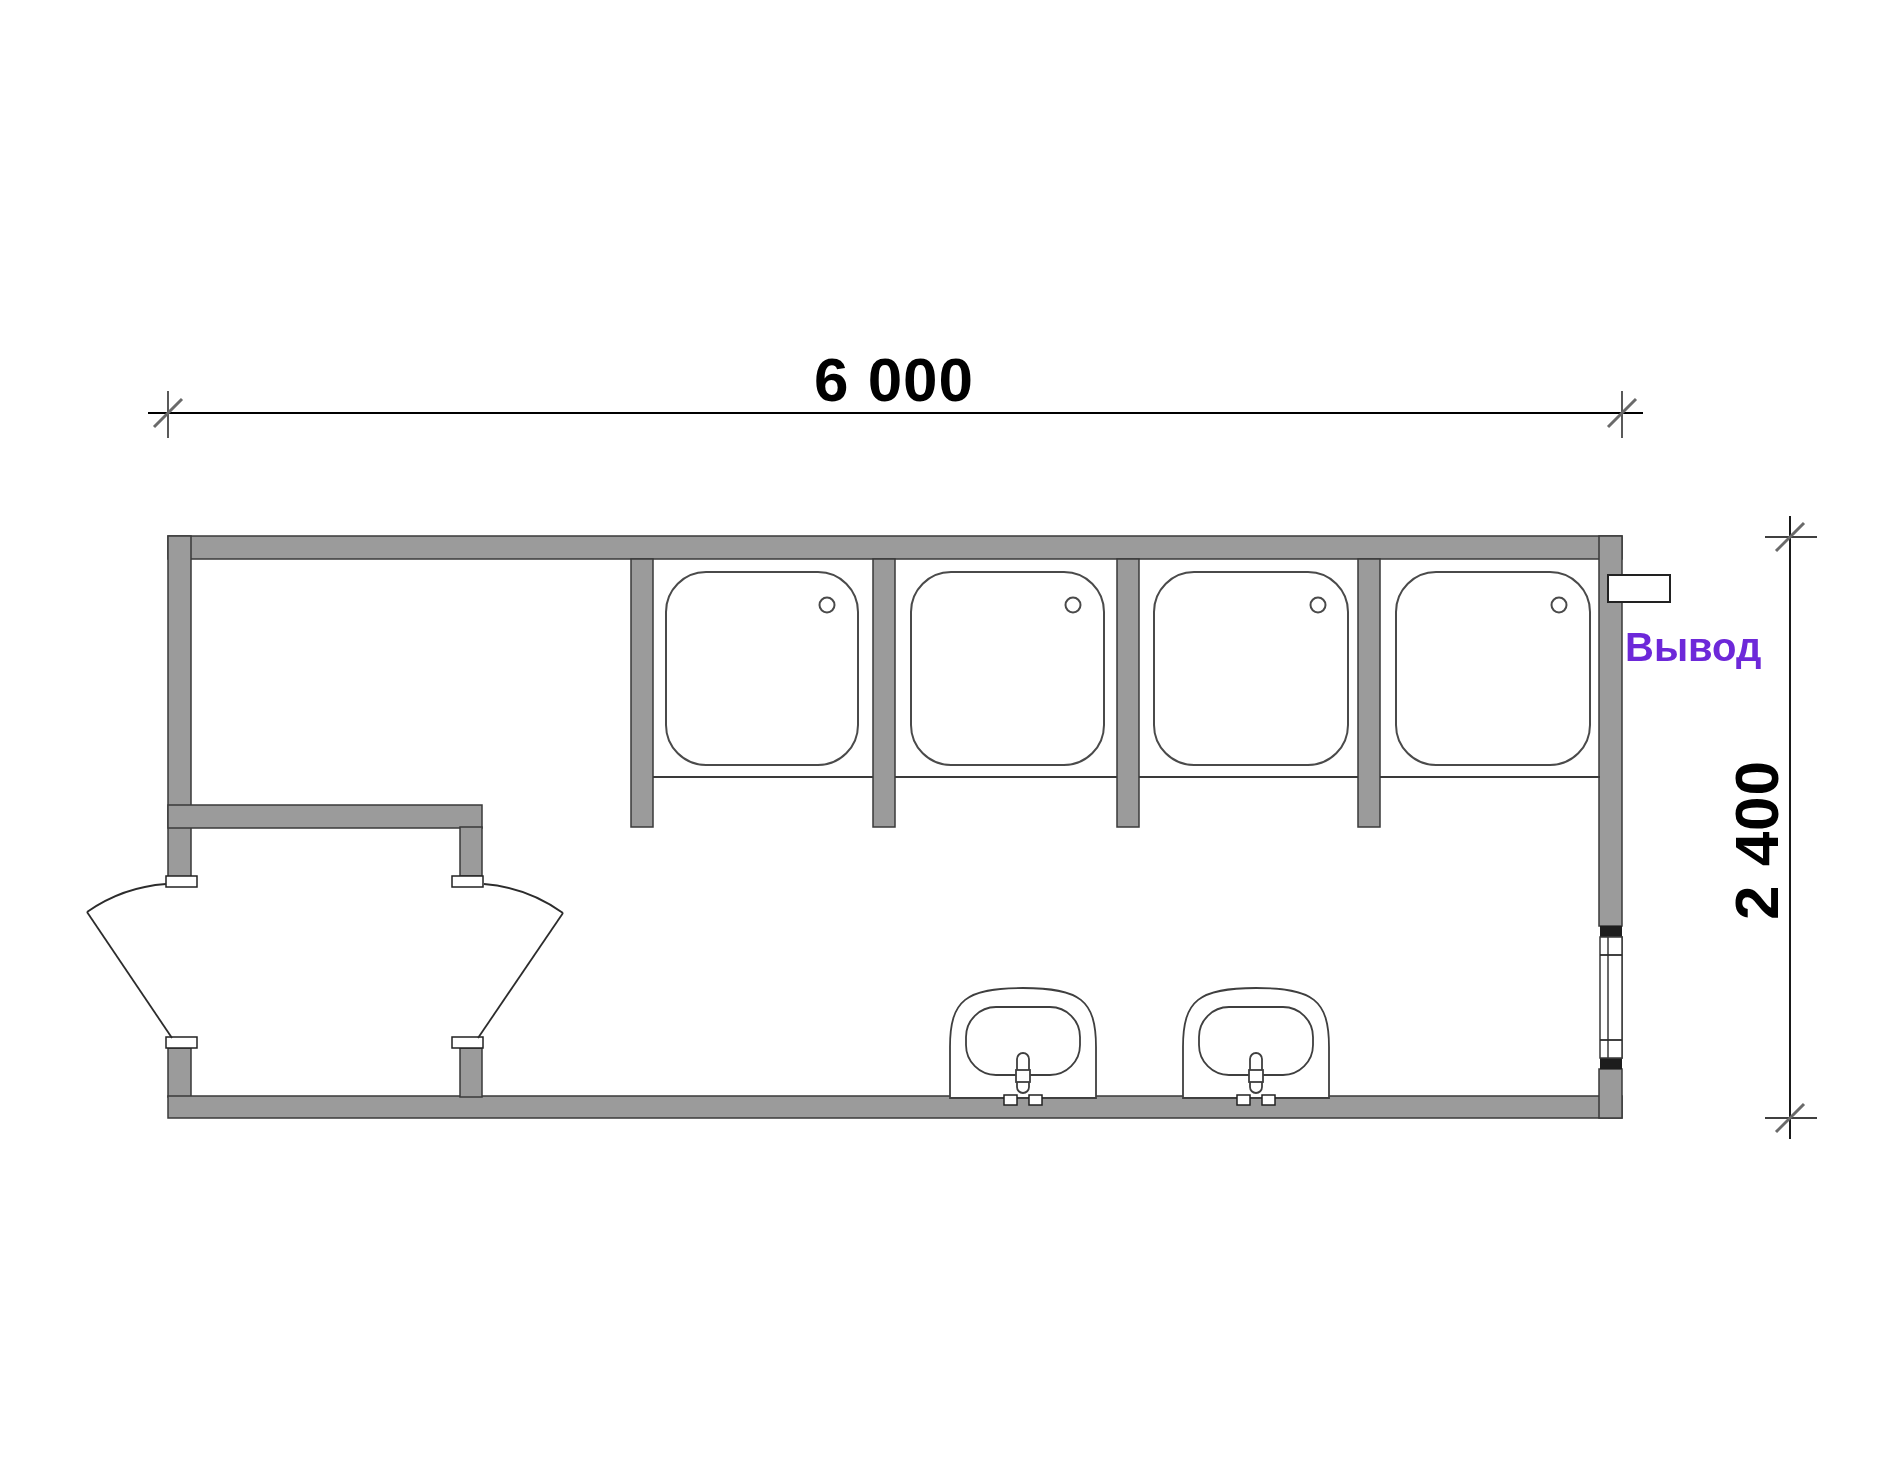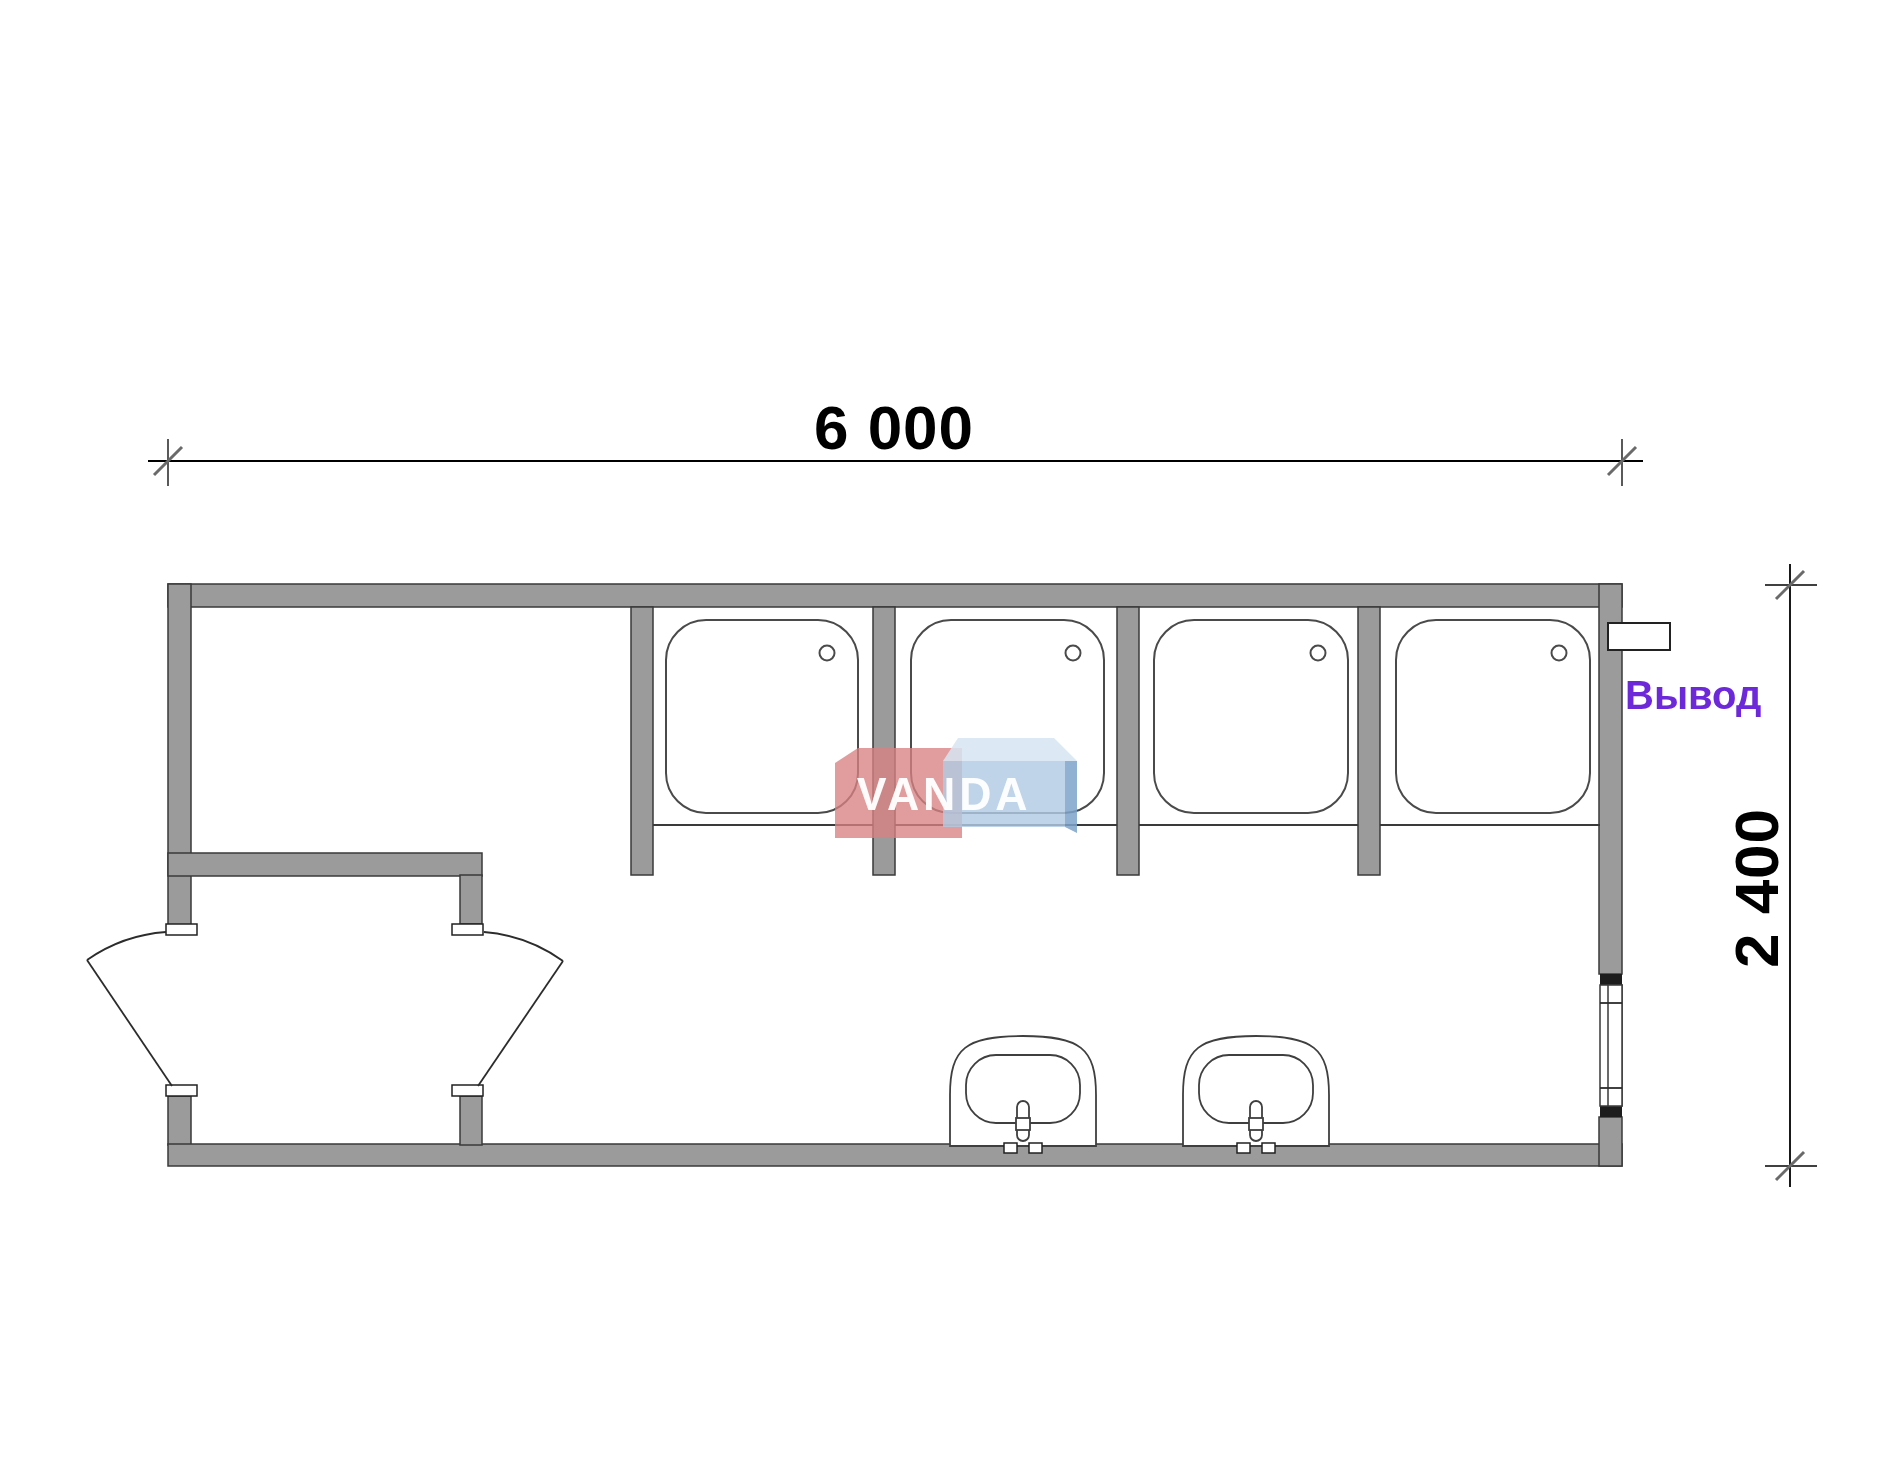--- a/index.html
+++ b/index.html
@@ -2,21 +2,21 @@
 <html style="--wall-fill: #9b9b9b; --wall-edge: #3a3a3a; --line: #2c2c2c; --dim-line: #000000; --tick: #6a6a6a; --bg: #ffffff; --wm-red: #d88282; --wm-blue-front: #b1cbe3; --wm-blue-top: #d6e5f2; --wm-blue-side: #7da3c9; --wm-text: #ffffff;"><head>
 <meta charset="utf-8">
 <style>
   :root{
     --wall-fill:#9b9b9b; --wall-edge:#3a3a3a; --line:#2c2c2c; --dim-line:#000000;
     --tick:#6a6a6a; --bg:#ffffff; --wm-red:#d88282; --wm-blue-front:#b1cbe3;
     --wm-blue-top:#d6e5f2; --wm-blue-side:#7da3c9; --wm-text:#ffffff;
   }
   html,body{margin:0;padding:0;background:var(--bg);}
   .canvas{position:relative;width:1899px;height:1256px;background:var(--bg);
-          font-family:"Liberation Sans", sans-serif;overflow:hidden;margin-top:48px;}
+          font-family:"Liberation Sans", sans-serif;overflow:hidden;}
   svg{position:absolute;left:0;top:0;}
   .wall{fill:var(--wall-fill);stroke:var(--wall-edge);stroke-width:1.5;}
   .thin{stroke:var(--line);stroke-width:1.8;fill:none;}
   .front{stroke:var(--wall-edge);stroke-width:2;fill:none;}
   .tray{fill:#ffffff;stroke:#4a4a4a;stroke-width:2;}
   .drain{fill:#ffffff;stroke:#4a4a4a;stroke-width:2;}
   .jamb{fill:#ffffff;stroke:#222222;stroke-width:1.5;}
   .fixture{fill:#ffffff;stroke:#3f3f3f;stroke-width:1.8;}
   .dim{stroke:var(--dim-line);stroke-width:1.8;fill:none;}
   .witness{stroke:var(--dim-line);stroke-width:1.3;fill:none;}
@@ -142,21 +142,14 @@
       <rect class="fixture" x="1249" y="1070" width="14" height="12"></rect>
       <rect class="jamb" x="1237" y="1095" width="13" height="10"></rect>
       <rect class="jamb" x="1262" y="1095" width="13" height="10"></rect>
     </g>
   </svg>
 
   <div class="dim-label" id="dim-top-label">6 000</div>
   <div class="dim-label" id="dim-right-label">2 400</div>
   <div class="outlet-label">Вывод</div>
 
-  <div class="wm">
-    <div class="wm-red"></div>
-    <div class="wm-blue-top"></div>
-    <div class="wm-blue-front"></div>
-    <div class="wm-blue-side"></div>
-    <span class="wm-text">VANDA</span>
-  </div>
 
 </div>
 
 </body></html>

